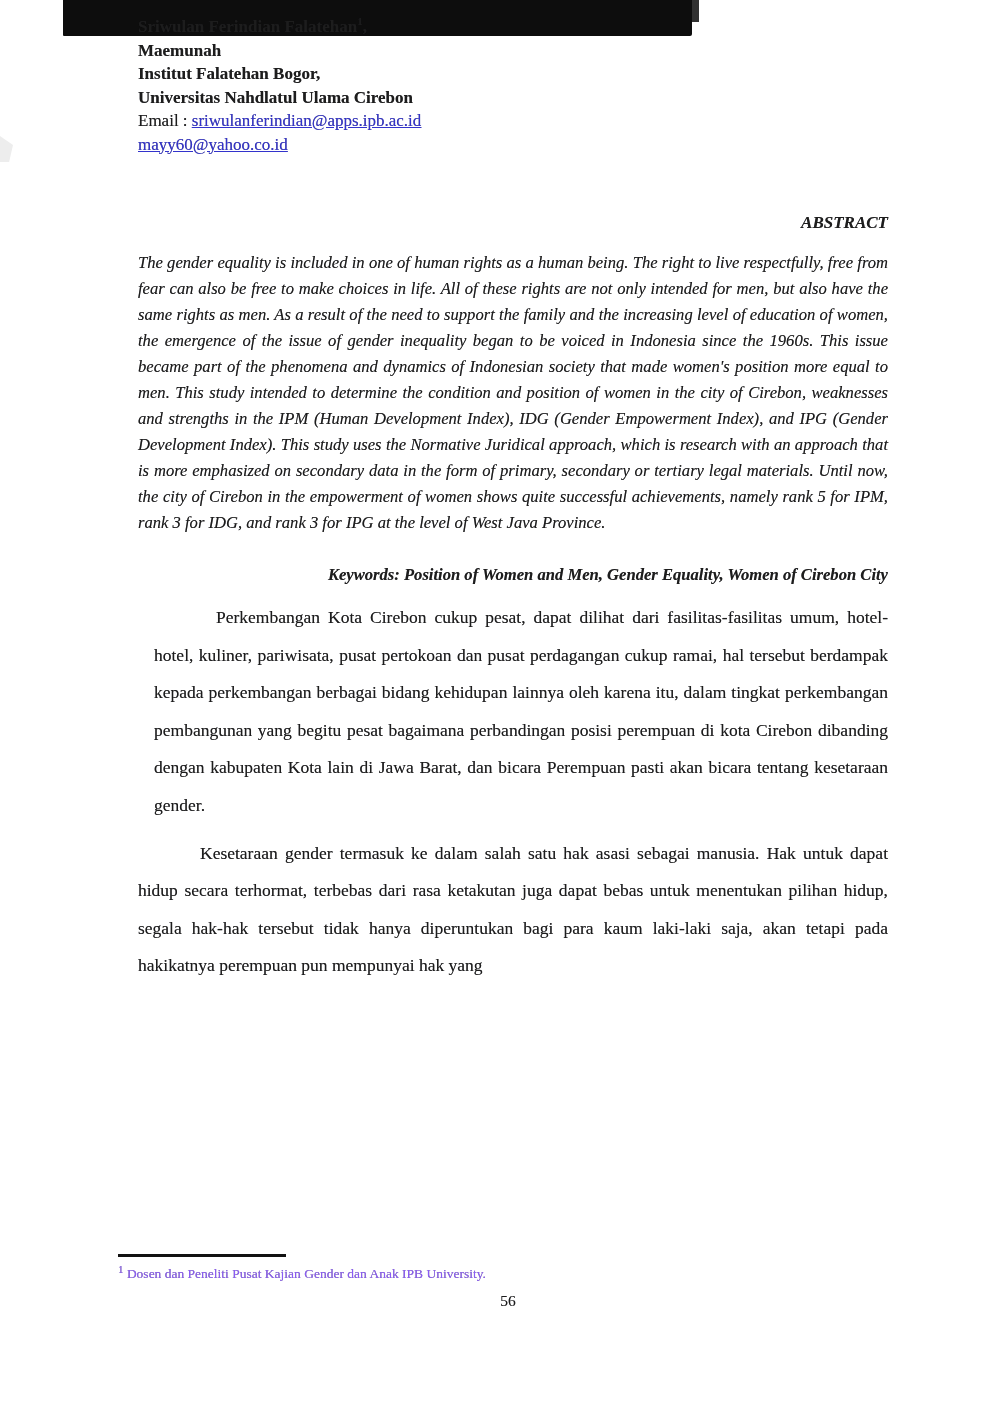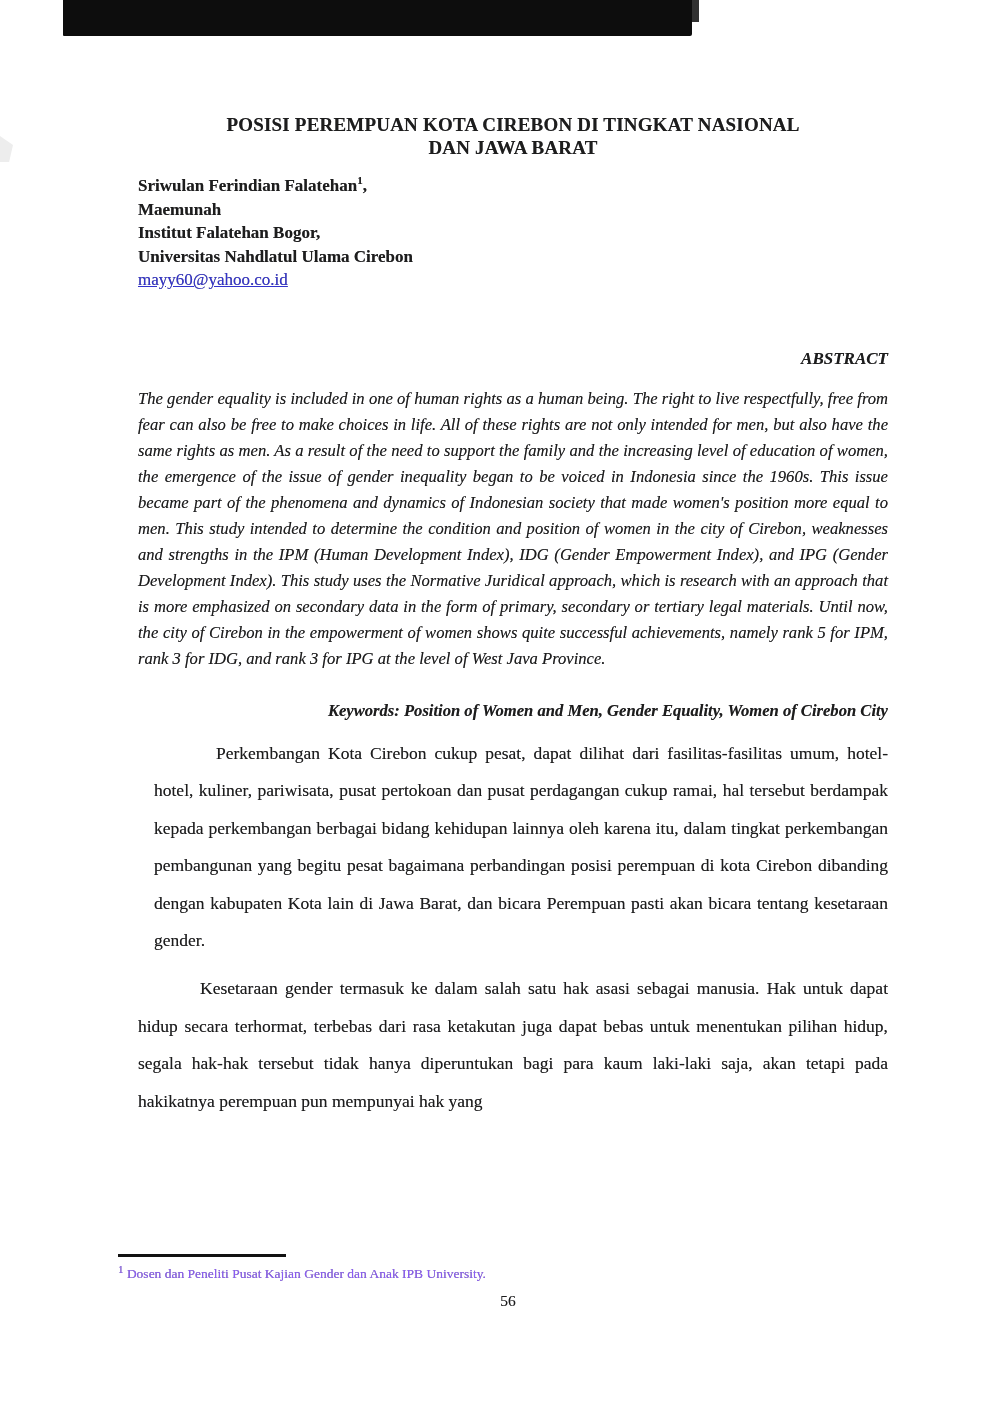--- a/index.html
+++ b/index.html
@@ -139,30 +139,27 @@
 </head>
 <body>
 
 <div class="page">
 
   <div class="scan-bar"></div>
   <div class="edge-mark"></div>
 
   <div class="content scan-text">
 
-    <div class="title">
-      <div>POSISI PEREMPUAN KOTA CIREBON DI TINGKAT NASIONAL</div>
-      <div>DAN JAWA BARAT</div>
-    </div>
 
     <div class="authors">
       <div class="bold"><span>Sriwulan Ferindian Falatehan</span><sup>1</sup><span>,</span></div>
       <div class="bold">Maemunah</div>
       <div class="bold">Institut Falatehan Bogor,</div>
       <div class="bold">Universitas Nahdlatul Ulama Cirebon</div>
+      <div class="email-line"><span>Email : </span><a class="email-link">sriwulanferindian@apps.ipb.ac.id</a></div>
       <div class="email-line"><a class="email-link">mayy60@yahoo.co.id</a></div>
     </div>
 
     <div class="abstract-heading">ABSTRACT</div>
 
     <div class="abstract-body">The gender equality is included in one of human rights as a human being. The right to live respectfully, free from fear can also be free to make choices in life. All of these rights are not only intended for men, but also have the same rights as men. As a result of the need to support the family and the increasing level of education of women, the emergence of the issue of gender inequality began to be voiced in Indonesia since the 1960s. This issue became part of the phenomena and dynamics of Indonesian society that made women's position more equal to men. This study intended to determine the condition and position of women in the city of Cirebon, weaknesses and strengths in the IPM (Human Development Index), IDG (Gender Empowerment Index), and IPG (Gender Development Index). This study uses the Normative Juridical approach, which is research with an approach that is more emphasized on secondary data in the form of primary, secondary or tertiary legal materials. Until now, the city of Cirebon in the empowerment of women shows quite successful achievements, namely rank 5 for IPM, rank 3 for IDG, and rank 3 for IPG at the level of West Java Province.</div>
 
     <div class="keywords">Keywords: Position of Women and Men, Gender Equality, Women of Cirebon City</div>
 
 

